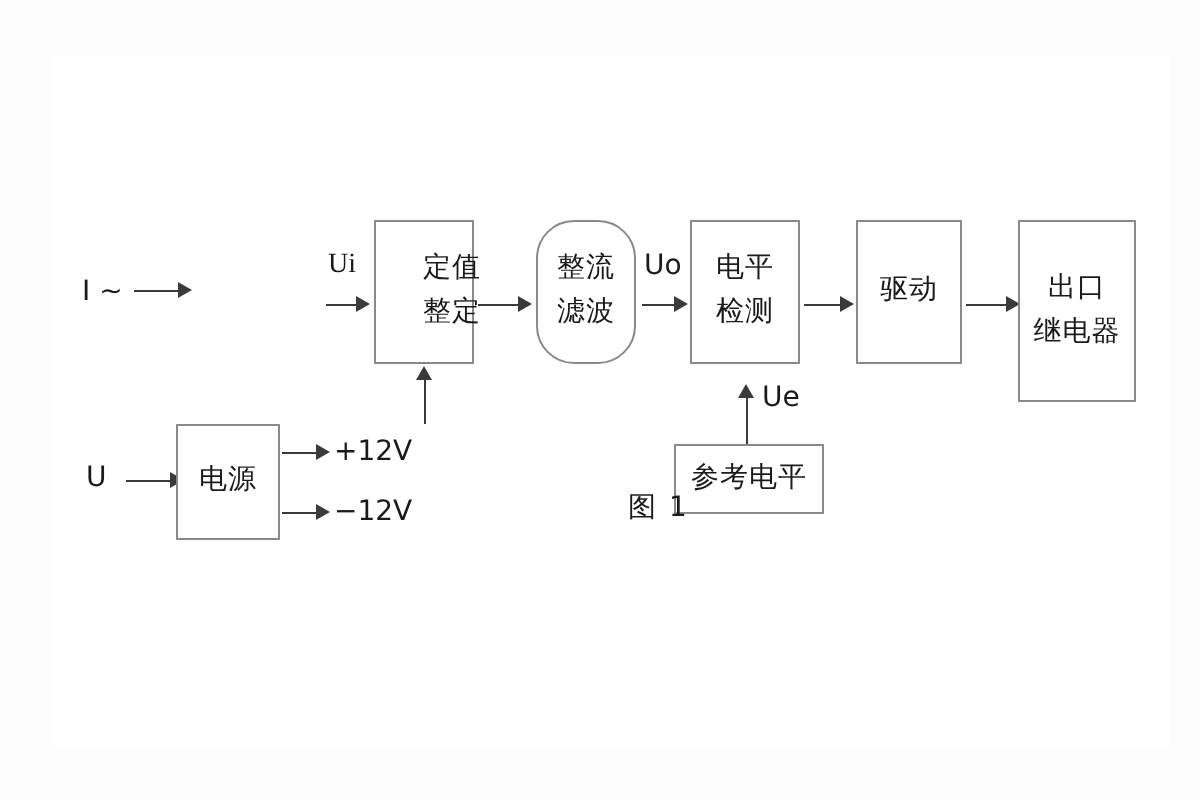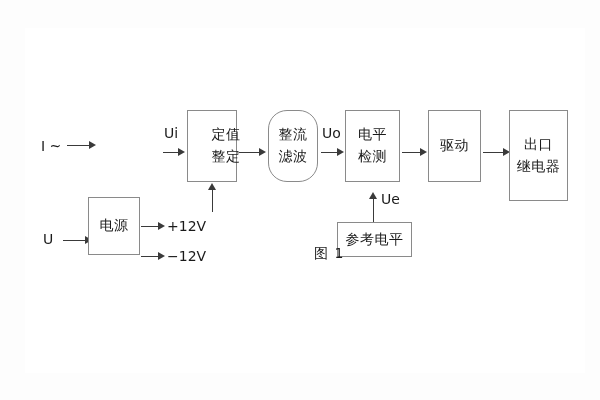--- a/index.html
+++ b/index.html
@@ -83,21 +83,21 @@
 
 <div id="canvas">
   <div id="panel">
 
     <div class="lbl big" style="left:16px; top:110px;">I ~</div>
 
     <div class="hline" style="left:42px; top:117px; width:24px;"></div>
     <div class="arrow-r" style="left:64px; top:113px;"></div>
 
 
-    <div class="lbl big" style="left:139px; top:97px;">Ui</div>
+    <div class="lbl big" style="left:139px; top:97px;font-family:Liberation Serif, serif;">Ui</div>
     <div class="hline" style="left:138px; top:124px; width:17px;"></div>
     <div class="arrow-r" style="left:153px; top:120px;"></div>
 
     <div class="block" style="left:162px; top:82px; width:50px; height:72px;padding-left:28px;">
       <span class="ln">定值</span>
       <span class="ln">整定</span>
     </div>
 
     <div class="hline" style="left:214px; top:124px; width:22px;"></div>
     <div class="arrow-r" style="left:234px; top:120px;"></div>
@@ -128,21 +128,21 @@
 
     <div class="block" style="left:484px; top:82px; width:59px; height:91px;">
       <span class="ln">出口</span>
       <span class="ln">继电器</span>
     </div>
 
     <div class="lbl big" style="left:18px; top:203px;">U</div>
     <div class="hline" style="left:38px; top:212px; width:24px;"></div>
     <div class="arrow-r" style="left:60px; top:208px;"></div>
 
-    <div class="block" style="left:63px; top:169px; width:52px; height:58px;">
+    <div class="block" style="left:63px; top:184px; width:52px; height:58px;">
       <span class="ln">电源</span>
     </div>
 
     <div class="hline" style="left:116px; top:198px; width:20px;"></div>
     <div class="arrow-r" style="left:133px; top:194px;"></div>
     <div class="lbl big" style="left:142px; top:190px;">+12V</div>
 
     <div class="hline" style="left:116px; top:228px; width:20px;"></div>
     <div class="arrow-r" style="left:133px; top:224px;"></div>
     <div class="lbl big" style="left:142px; top:220px;">−12V</div>

